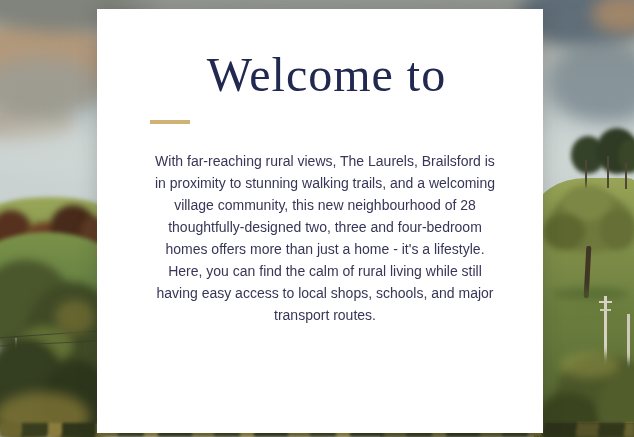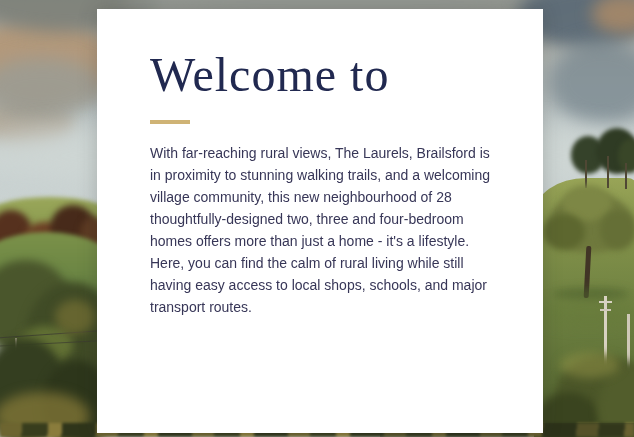--- a/index.html
+++ b/index.html
@@ -1,20 +1,21 @@
 <!DOCTYPE html>
 <html style="--navy: #212950; --gold: #cfb375; --body: #373657; --card-bg: #ffffff;"><head>
 <meta charset="utf-8">
 <style>
   html,body{margin:0;padding:0;background:#888;}
   .stage{
     position:relative;width:634px;height:437px;overflow:hidden;
     font-family:"Liberation Sans",sans-serif;
     background:linear-gradient(180deg,#a3a59f 0%,#aeaea6 5%,#b2b5af 10%,
       #bac1bf 18%,#c0c9c9 28%,#c7d0d0 38%,#cbd3d2 48%,#ced5d2 58%,#d0d5cf 70%,#cfd4ce 100%);
+    text-align:center;
   }
   .sh{position:absolute;border-radius:50%;}
   
   .c1{left:-35px;top:16px;width:150px;height:95px;background:rgba(178,150,118,.9);filter:blur(8px);}
   .c2{left:-25px;top:98px;width:100px;height:50px;background:rgba(170,146,116,.55);filter:blur(8px);}
   .c3{left:-30px;top:-28px;width:190px;height:60px;background:rgba(126,130,122,.95);filter:blur(8px);}
   .c4{left:120px;top:-22px;width:460px;height:48px;background:rgba(146,150,144,.85);filter:blur(9px);}
   .c5{left:518px;top:-18px;width:135px;height:66px;background:rgba(92,106,118,.95);filter:blur(8px);}
   .c6{left:592px;top:-6px;width:60px;height:40px;background:rgba(166,136,104,.9);filter:blur(8px);}
   .c7{left:548px;top:40px;width:110px;height:85px;background:rgba(118,132,140,.75);filter:blur(9px);}
@@ -73,21 +74,21 @@
     padding:41px 40px 0 53px;box-sizing:border-box;
   }
   .card h1,.card h2{
     margin:0;font-family:"Liberation Serif",serif;font-weight:400;
     font-size:48px;line-height:50px;letter-spacing:1px;
   }
   .card h1{color:var(--navy,#212950);}
   .card h2{color:var(--gold,#cfb375);}
   .divider{width:40px;height:4px;margin-top:20px;background:var(--gold,#cfb375);}
   .card p{
-    margin:18px 0 0 0;width:350px;
+    margin:26px 0 0 0;width:350px;
     font-size:14px;line-height:22px;letter-spacing:0;
     color:var(--body,#373657);
   }
 </style>
 </head>
 <body>
 
 <div class="stage">
 
   <div>

